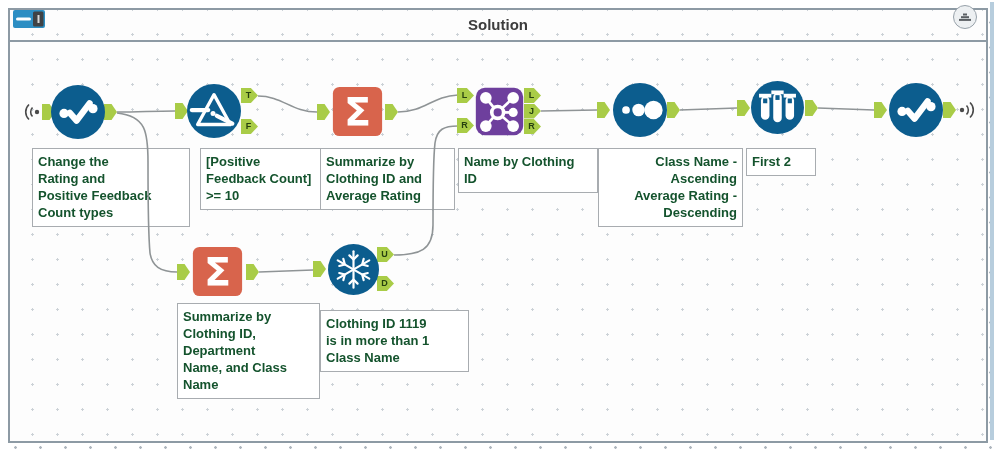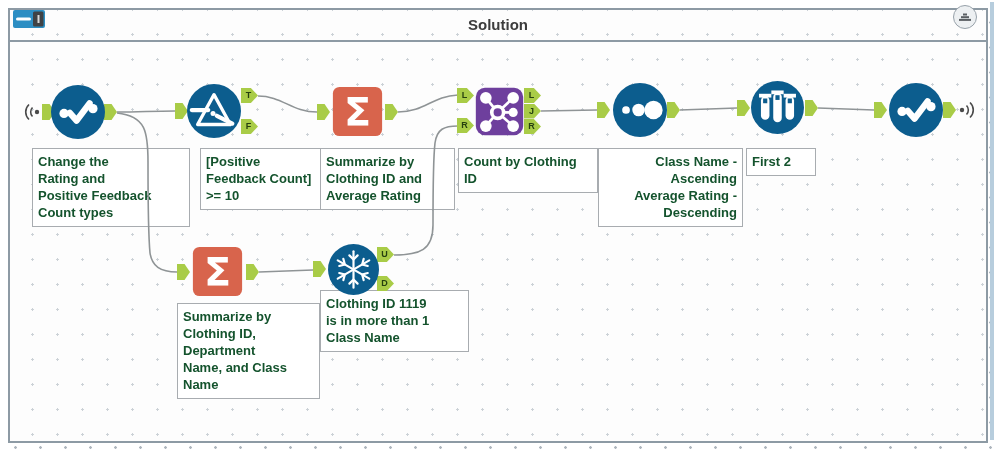--- a/index.html
+++ b/index.html
@@ -60,33 +60,33 @@
   <div class="note" style="left:32px;top:148px;width:146px;">Change the
 Rating and
 Positive Feedback
 Count types</div>
   <div class="note" style="left:180px;top:148px;width:130px;margin-left:20px;">[Positive
 Feedback Count]
 &gt;= 10</div>
   <div class="note" style="left:320px;top:148px;width:123px;">Summarize by
 Clothing ID and
 Average Rating</div>
-  <div class="note" style="left:458px;top:148px;width:128px;">Count by Clothing
+  <div class="note" style="left:458px;top:148px;width:128px;">Name by Clothing
 ID</div>
   <div class="note" style="left:598px;top:148px;width:133px;text-align:right;">Class Name -
 Ascending
 Average Rating -
 Descending</div>
   <div class="note" style="left:746px;top:148px;width:58px;">First 2</div>
   <div class="note" style="left:177px;top:303px;width:131px;">Summarize by
 Clothing ID,
 Department
 Name, and Class
 Name</div>
-  <div class="note" style="left:320px;top:290px;width:137px;">Clothing ID 1119
+  <div class="note" style="left:320px;top:310px;width:137px;">Clothing ID 1119
 is in more than 1
 Class Name</div>
 
   <svg class="wires" width="999" height="454" viewBox="0 0 999 454">
     <g stroke="#8f9496" stroke-width="1.6" fill="none">
       <path d="M117,112 C140,112 152,111 175,111"></path>
       <path d="M117,113 C146,116 148,132 148,162 C148,202 148,232 150,253 C152,266 160,272 177,272"></path>
       <path d="M258,96 C282,96 292,112 317,112"></path>
       <path d="M398,112 C425,112 432,96 458,95"></path>
       <path d="M394,255 C420,255 433,250 433,225 C433,190 433,160 435,143 C437,129 444,126 458,126"></path>

